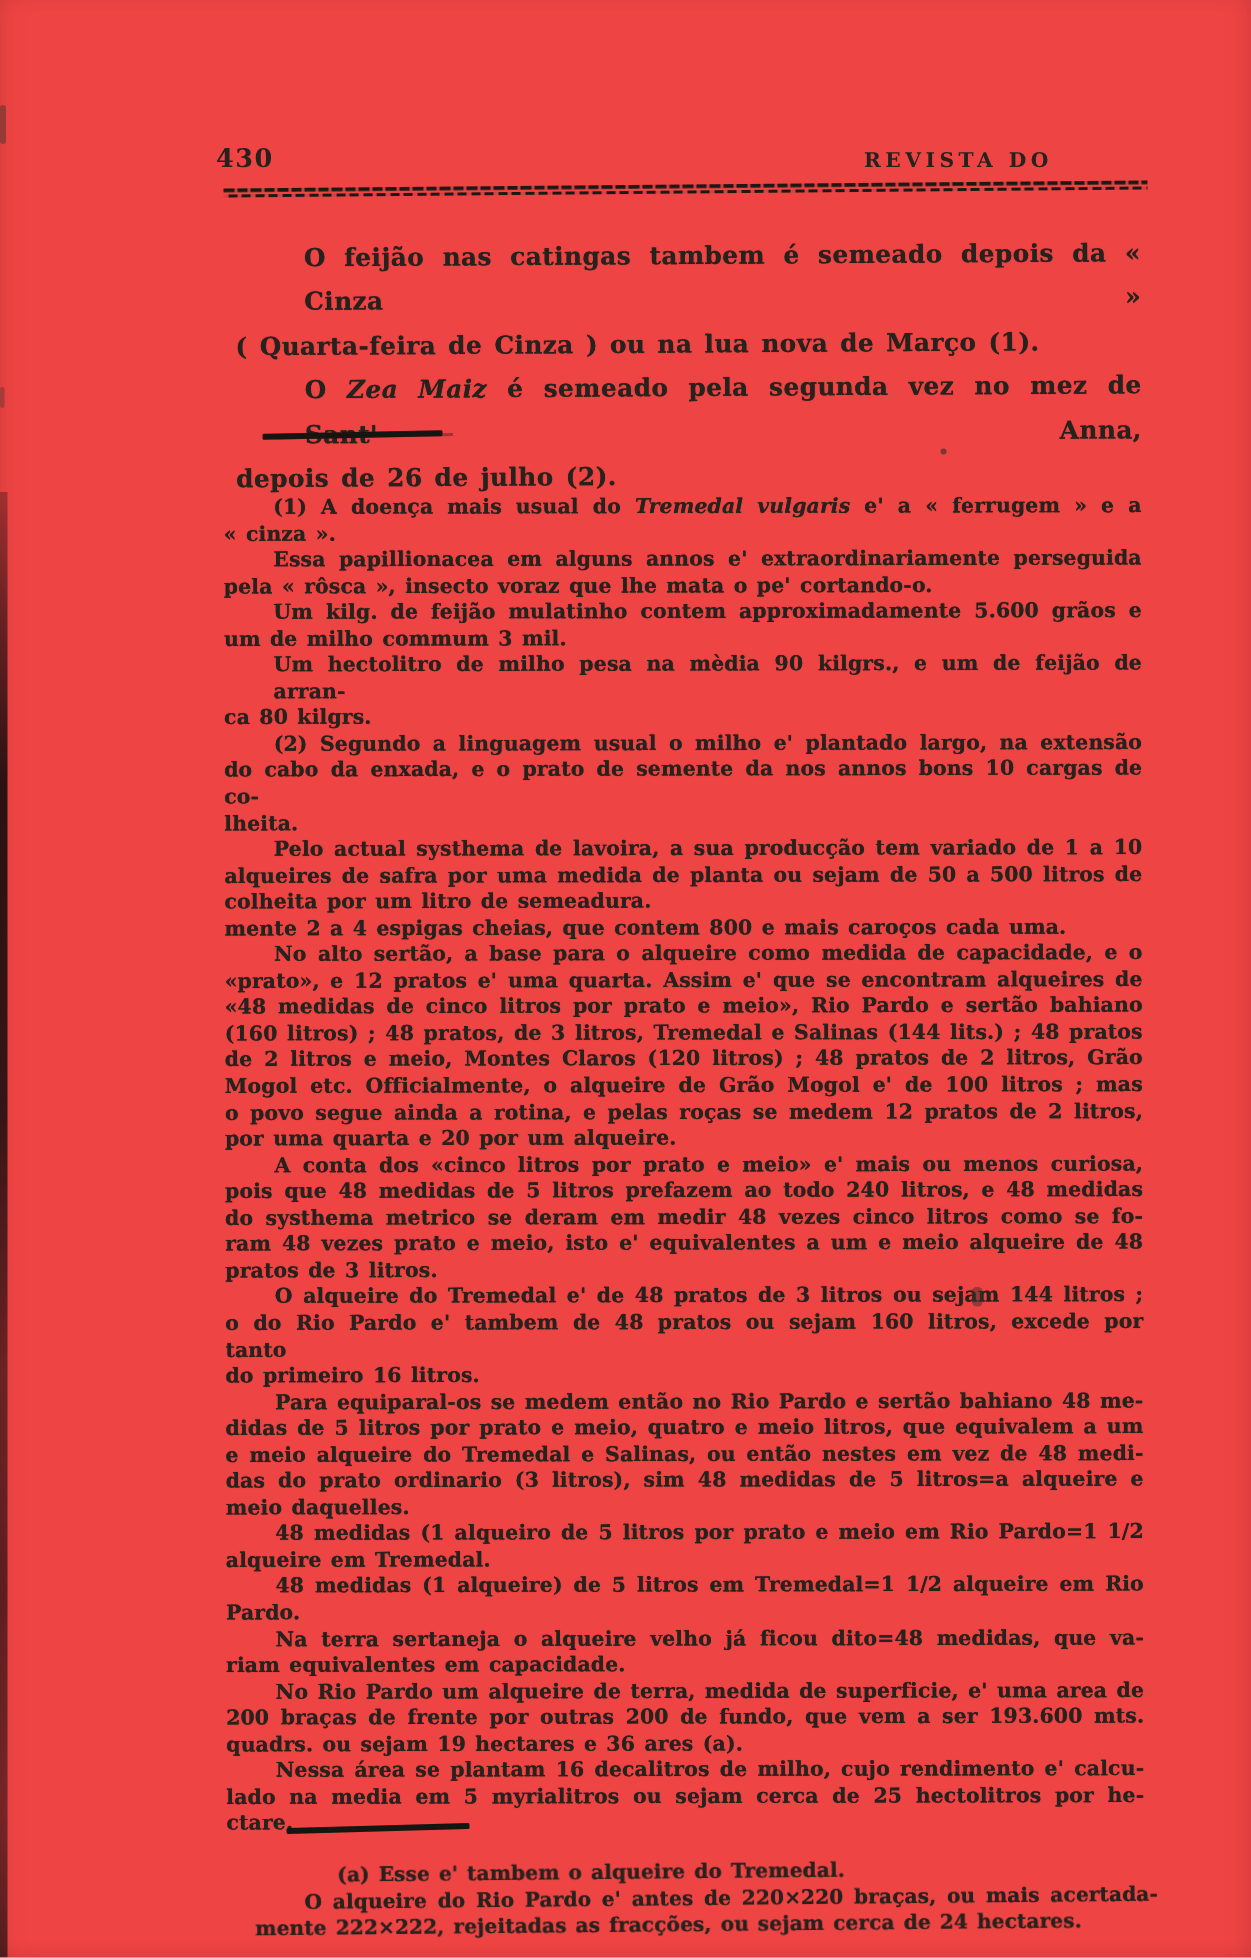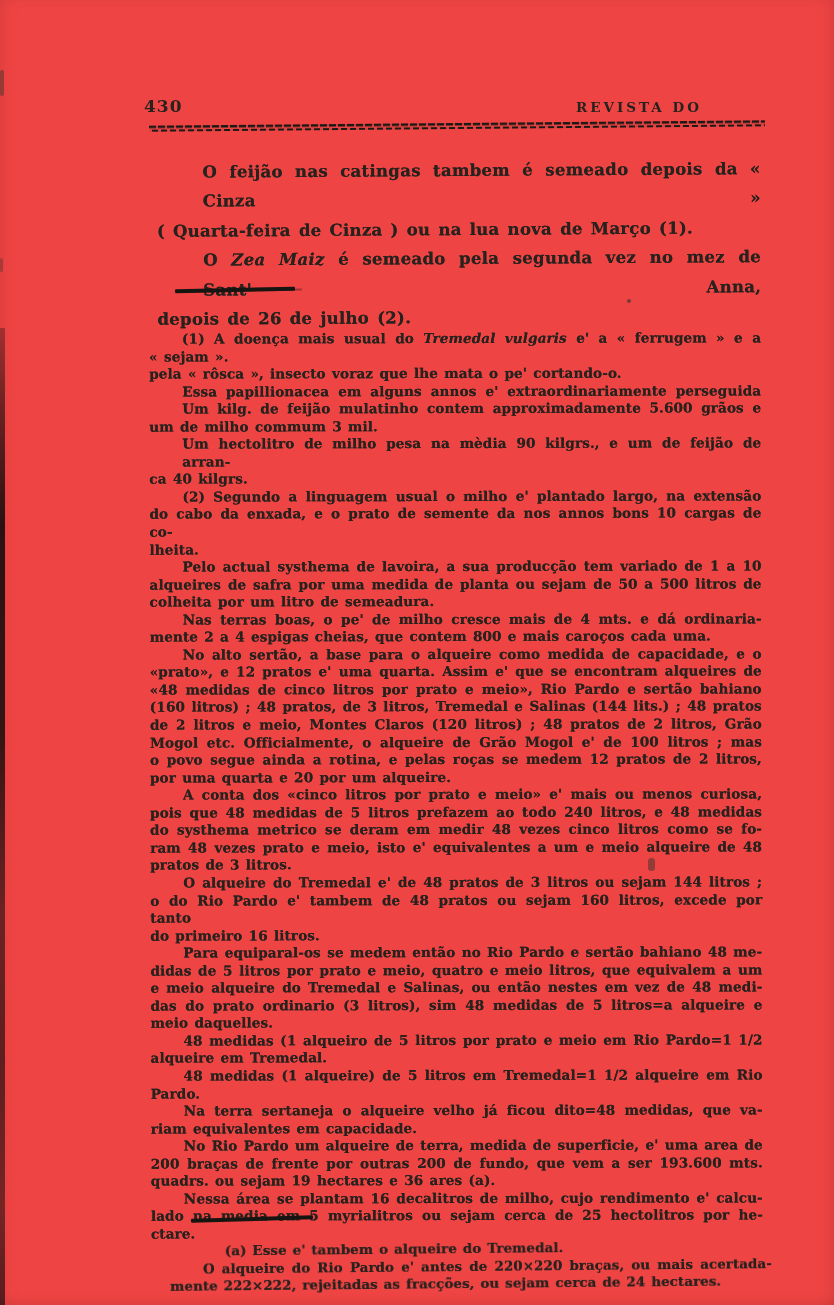--- a/index.html
+++ b/index.html
@@ -64,34 +64,33 @@
       <div class="line full" style="padding-left: 46px;"><span>O feijão nas catingas tambem é semeado depois da « Cinza »</span></div>
       <div class="line"><span>( Quarta-feira de Cinza ) ou na lua nova de Março (1).</span></div>
       <div class="line full" style="padding-left: 46px;"><span>O </span><span class="it">Zea Maiz</span><span> é semeado pela segunda vez no mez de Sant' Anna,</span></div>
       <div class="line"><span>depois de 26 de julho (2).</span></div>
     </div>
 
   <div class="sep sep1"></div>
 
   <div class="fn-block textblock" id="footnote-block">
       <div class="line full" style="padding-left: 33px;"><span>(1) A doença mais usual do </span><span class="it">Tremedal vulgaris</span><span> e' a « ferrugem » e a</span></div>
-      <div class="line"><span>« sejam ».</span></div>
+      <div class="line"><span>« cinza ».</span></div>
+      <div class="line full" style="padding-left: 33px;"><span>Essa papillionacea em alguns annos e' extraordinariamente perseguida</span></div>
       <div class="line"><span>pela « rôsca », insecto voraz que lhe mata o pe' cortando-o.</span></div>
-      <div class="line full" style="padding-left: 33px;"><span>Essa papillionacea em alguns annos e' extraordinariamente perseguida</span></div>
       <div class="line full" style="padding-left: 33px;"><span>Um kilg. de feijão mulatinho contem approximadamente 5.600 grãos e</span></div>
       <div class="line"><span>um de milho commum 3 mil.</span></div>
       <div class="line full" style="padding-left: 33px;"><span>Um hectolitro de milho pesa na mèdia 90 kilgrs., e um de feijão de arran-</span></div>
-      <div class="line"><span>ca 40 kilgrs.</span></div>
+      <div class="line"><span>ca 80 kilgrs.</span></div>
       <div class="line full" style="padding-left: 33px;"><span>(2) Segundo a linguagem usual o milho e' plantado largo, na extensão</span></div>
       <div class="line full"><span>do cabo da enxada, e o prato de semente da nos annos bons 10 cargas de co-</span></div>
       <div class="line"><span>lheita.</span></div>
       <div class="line full" style="padding-left: 33px;"><span>Pelo actual systhema de lavoira, a sua producção tem variado de 1 a 10</span></div>
       <div class="line full"><span>alqueires de safra por uma medida de planta ou sejam de 50 a 500 litros de</span></div>
       <div class="line"><span>colheita por um litro de semeadura.</span></div>
-      <div class="line full" style="padding-left: 33px;"><span>Nas terras boas, o pe' de milho cresce mais de 4 mts. e dá ordinaria-</span></div>
       <div class="line"><span>mente 2 a 4 espigas cheias, que contem 800 e mais caroços cada uma.</span></div>
       <div class="line full" style="padding-left: 33px;"><span>No alto sertão, a base para o alqueire como medida de capacidade, e o</span></div>
       <div class="line full"><span>«prato», e 12 pratos e' uma quarta. Assim e' que se encontram alqueires de</span></div>
       <div class="line full"><span>«48 medidas de cinco litros por prato e meio», Rio Pardo e sertão bahiano</span></div>
       <div class="line full"><span>(160 litros) ; 48 pratos, de 3 litros, Tremedal e Salinas (144 lits.) ; 48 pratos</span></div>
       <div class="line full"><span>de 2 litros e meio, Montes Claros (120 litros) ; 48 pratos de 2 litros, Grão</span></div>
       <div class="line full"><span>Mogol etc. Officialmente, o alqueire de Grão Mogol e' de 100 litros ; mas</span></div>
       <div class="line full"><span>o povo segue ainda a rotina, e pelas roças se medem 12 pratos de 2 litros,</span></div>
       <div class="line"><span>por uma quarta e 20 por um alqueire.</span></div>
       <div class="line full" style="padding-left: 33px;"><span>A conta dos «cinco litros por prato e meio» e' mais ou menos curiosa,</span></div>

